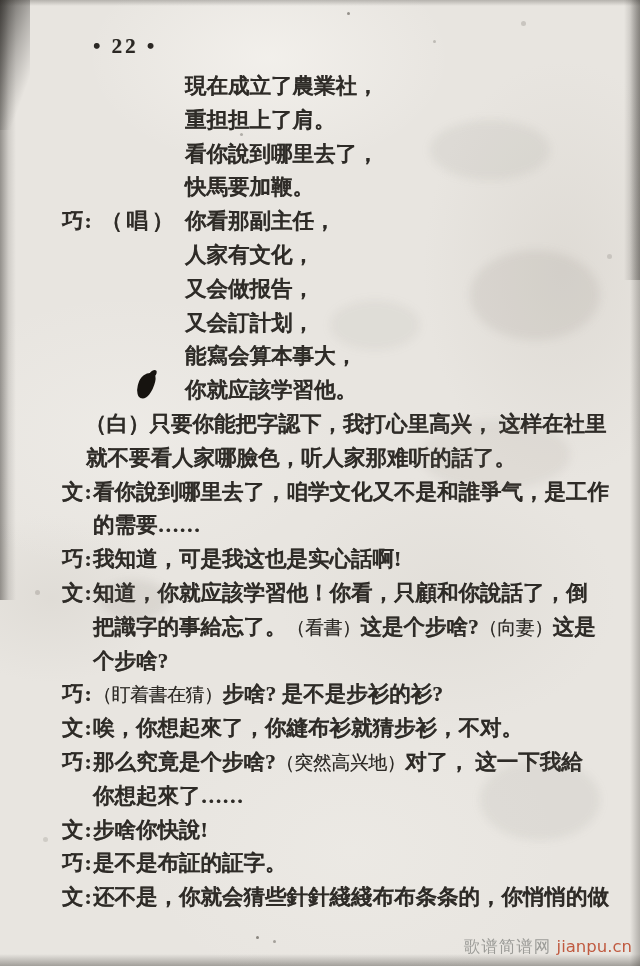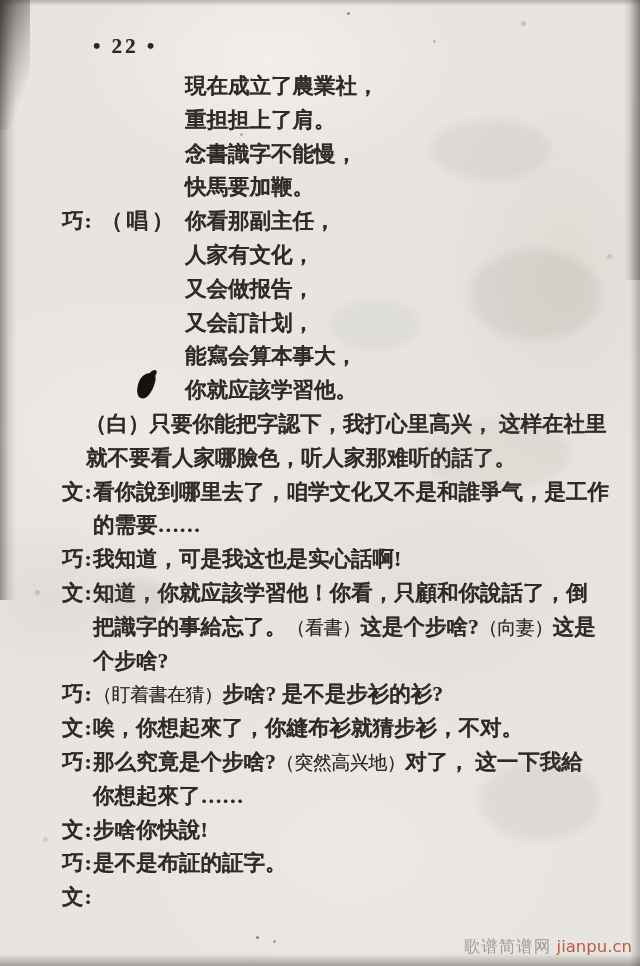--- a/index.html
+++ b/index.html
@@ -83,21 +83,21 @@
   <div class="page-number">• 22 •</div>
 
   <div class="lines">
       <div class="line">
         <span class="seg-wrap" style="left: 185px;"><span class="seg n">現在成立了農業社，</span></span>
       </div>
       <div class="line">
         <span class="seg-wrap" style="left: 185px;"><span class="seg n">重担担上了肩。</span></span>
       </div>
       <div class="line">
-        <span class="seg-wrap" style="left: 185px;"><span class="seg n">念書識字不能慢，</span></span>
+        <span class="seg-wrap" style="left: 185px;"><span class="seg n">看你說到哪里去了，</span></span>
       </div>
       <div class="line">
         <span class="seg-wrap" style="left: 185px;"><span class="seg n">快馬要加鞭。</span></span>
       </div>
       <div class="line">
         <span class="seg-wrap" style="left: 62px;"><span class="seg speaker">巧:</span></span>
         <span class="seg-wrap" style="left: 101px;"><span class="seg wide">（唱）</span></span>
         <span class="seg-wrap" style="left: 185px;"><span class="seg n">你看那副主任，</span></span>
       </div>
       <div class="line">
@@ -160,20 +160,21 @@
       <div class="line">
         <span class="seg-wrap" style="left: 62px;"><span class="seg speaker">文:</span></span>
         <span class="seg-wrap" style="left: 93px;"><span class="seg n">步啥你快說!</span></span>
       </div>
       <div class="line">
         <span class="seg-wrap" style="left: 62px;"><span class="seg speaker">巧:</span></span>
         <span class="seg-wrap" style="left: 93px;"><span class="seg n">是不是布証的証字。</span></span>
       </div>
       <div class="line">
         <span class="seg-wrap" style="left: 62px;"><span class="seg speaker">文:</span></span>
+        <span class="seg-wrap" style="left: 93px;"><span class="seg n">还不是，你就会猜些針針綫綫布布条条的，你悄悄的做</span></span>
       </div>
     </div>
 
   <div class="ink-blot"></div>
 
   <div class="smudge sm1"></div>
   <div class="smudge sm2"></div>
   <div class="smudge sm3"></div>
   <div class="smudge sm4"></div>
   <div class="smudge sm5"></div>

